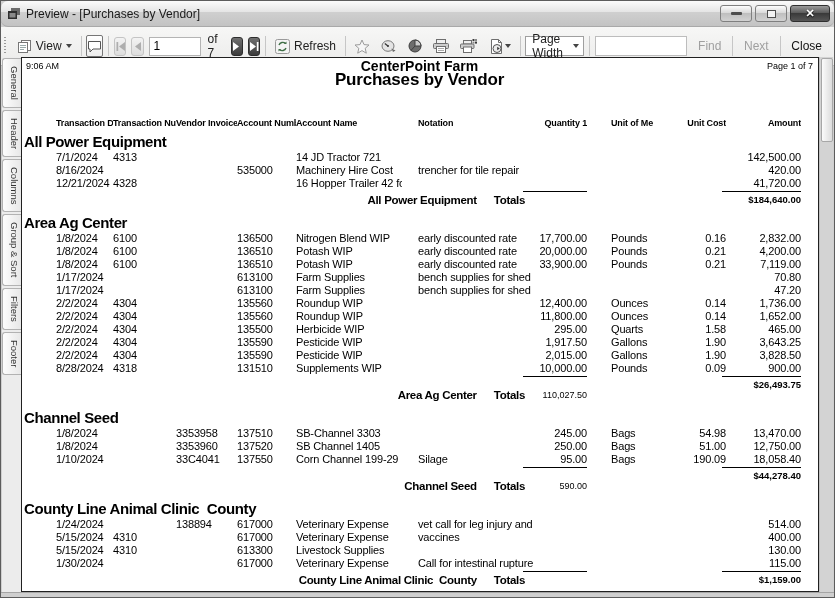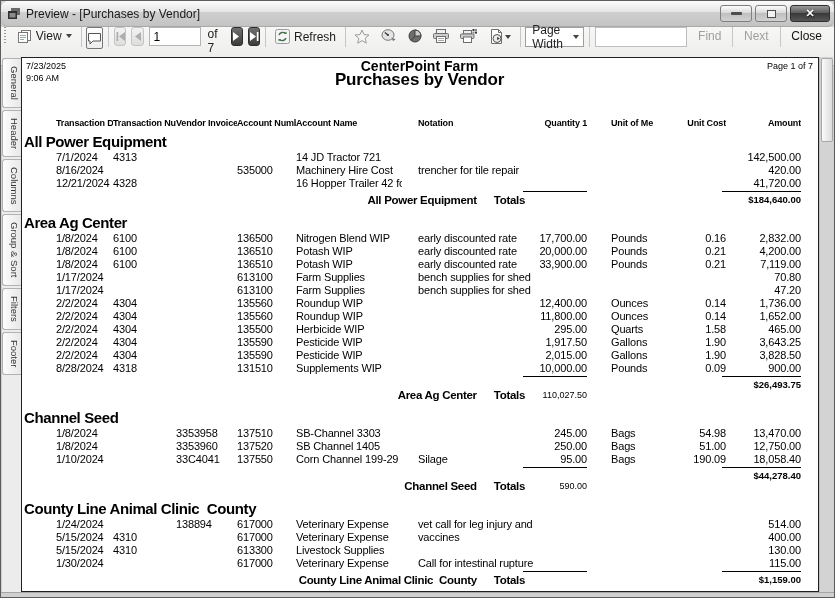--- a/index.html
+++ b/index.html
@@ -11,21 +11,21 @@
   .titlebar { height:26px; background:linear-gradient(#fbfbfb,#e4e4e4 45%,#cfcfcf 46%,#c3c3c3); display:flex; align-items:center; padding:0 4px 0 6px; border-bottom:1px solid #a9a9a9;border-radius:7px; }
   .titlebar .title { font-size:12px; color:#1a1a1a; margin-left:5px; flex:1; white-space:nowrap; }
   .winbtns { display:flex; gap:3px; }
   .winbtn { width:32px; height:17px; border:1px solid #7f7f7f; border-radius:3px; background:linear-gradient(#fdfdfd,#d9d9d9 45%,#bfbfbf 50%,#d2d2d2); display:flex; align-items:center; justify-content:center; cursor:pointer; }
   .winbtn.close { width:40px; background:linear-gradient(#9a9a9a,#5c5c5c 45%,#3a3a3a 50%,#565656); border-color:#2f2f2f; }
   .glyph-min { width:11px; height:3px; background:#4d4d4d; border-radius:1px; }
   .glyph-restore { width:9px; height:8px; border:1px solid #4d4d4d; background:#f2f2f2; }
   .glyph-close { color:#ffffff; font-size:11px; font-weight:bold; line-height:1; text-shadow:0 1px 1px #000; }
 
   
-  .toolbar { height:39px; background:linear-gradient(#f7f7f6,#ebebea); border-bottom:1px solid #b9b9b9; display:flex; align-items:flex-start; gap:5px; padding:0 6px 0 3px; font-size:12px; color:#222; }
+  .toolbar { height:39px; background:linear-gradient(#f7f7f6,#ebebea); border-bottom:1px solid #b9b9b9; display:flex; align-items:center; gap:5px; padding:0 6px 0 3px; font-size:12px; color:#222; }
   .grip { width:3px; height:18px; background:repeating-linear-gradient(#9a9a9a 0 1px,transparent 1px 3px); margin-right:2px; }
   .tsep { width:1px; height:20px; background:#c6c6c6; }
   .tbtn { display:flex; align-items:center; gap:4px; padding:2px 4px; border-radius:2px; cursor:pointer; }
   .caret { width:0; height:0; border-left:3px solid transparent; border-right:3px solid transparent; border-top:4px solid #444; display:inline-block; }
   .navbtn { width:19px; height:19px; border-radius:3px; display:flex; align-items:center; justify-content:center; cursor:pointer; }
   .navbtn.disabled { background:linear-gradient(#f3f3f3,#dddddd); border:1px solid #c4c4c4; color:#aeaeae; }
   .navbtn.enabled { background:linear-gradient(#707070,#3c3c3c); border:1px solid #2d2d2d; color:#fff; }
   .pageinput { width:52px; height:19px; border:1px solid #b4b4b4; background:#fff; font-size:12px; padding:0 4px; font-family:"Liberation Sans",sans-serif; }
   .zoomdd { width:96px; height:20px; border:1px solid #9f9f9f; background:#fff; display:flex; align-items:center; cursor:pointer; }
   .zoomdd .zval { flex:1; padding-left:6px; font-size:12px; }
@@ -249,21 +249,20 @@
       <div class="vtab">Header</div>
       <div class="vtab">Columns</div>
       <div class="vtab">Group &amp; Sort</div>
       <div class="vtab">Filters</div>
       <div class="vtab">Footer</div>
     </div>
 
     <div class="page">
       <div class="rpt-header">
         <div class="rpt-left">
-          <div>7/23/2025</div>
           <div>9:06 AM</div>
         </div>
         <div class="rpt-center">
           <div class="company">CenterPoint Farm</div>
           <div class="rpt-title">Purchases by Vendor</div>
         </div>
         <div class="rpt-right">Page 1 of 7</div>
       </div>
 
       <div class="grid thead">

